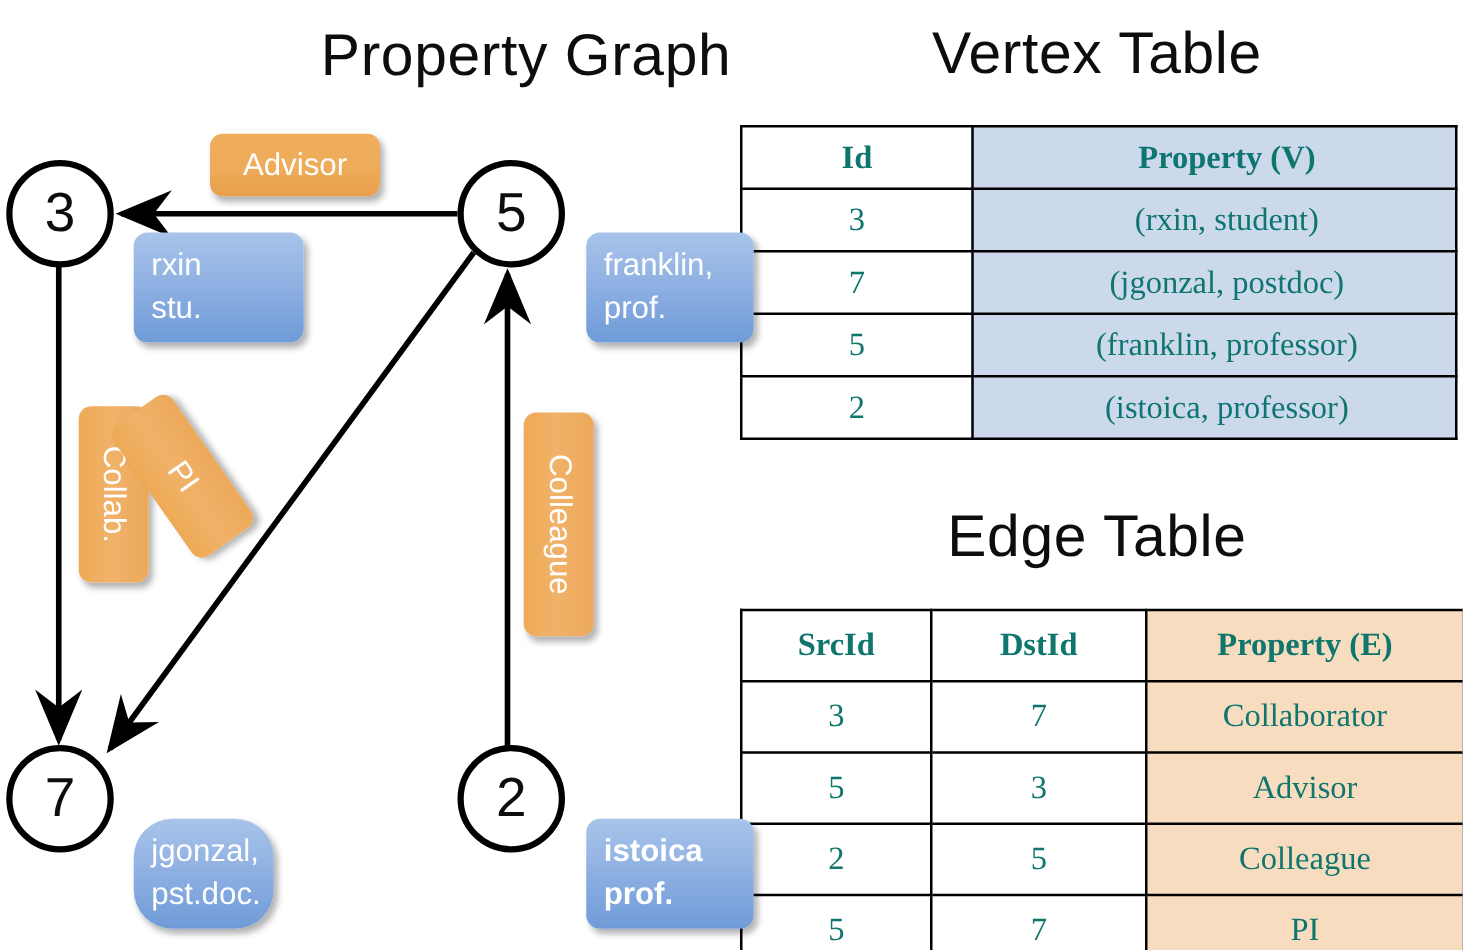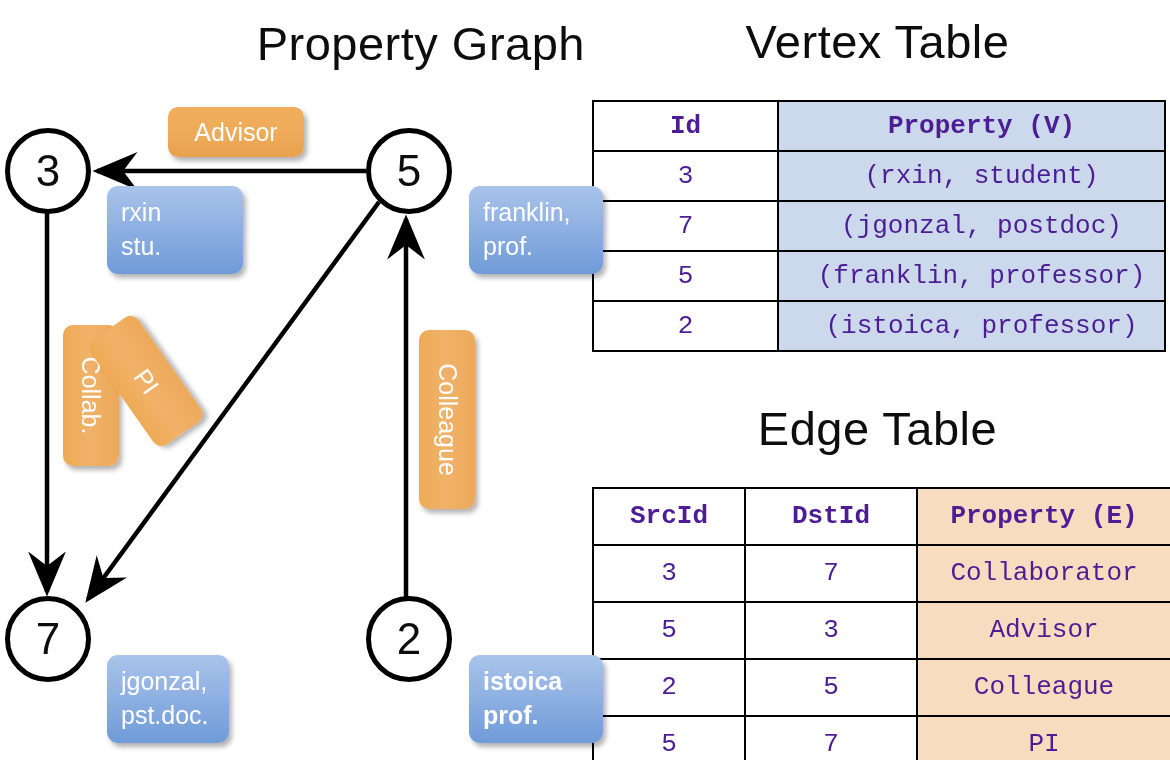--- a/index.html
+++ b/index.html
@@ -78,21 +78,21 @@
     line-height: 1.36;
     font-family: "Liberation Sans", sans-serif;
     padding: 9px 0 9px 14px;
     box-sizing: border-box;
     z-index: 5;
     white-space: pre-line;
     margin-left: 45px;
   }
   #box-rxin      { left: 62px;  top: 186px; width: 136px; height: 88px; }
   #box-franklin  { left: 424px; top: 186px; width: 134px; height: 88px; }
-  #box-jgonzal   { left: 62px;  top: 655px; width: 122px; height: 88px; }
+  #box-jgonzal   { left: 62px;  top: 655px; width: 112px; height: 88px; border-radius: 31px; }
   #box-istoica   { left: 424px; top: 655px; width: 134px; height: 88px; font-weight: bold; }
 
   
   .orange-box {
     position: absolute;
     border-radius: 10px;
     background: linear-gradient(90deg, #eeaa55 0%, #f0b269 45%, #eda95a 100%);
     box-shadow: 3px 4px 5px rgba(0,0,0,0.30);
     color: #ffffff;
     font-size: 25px;
@@ -129,24 +129,24 @@
   #box-pi .vlabel {
     transform: rotate(90deg);
     display: block;
   }
 
   
   table.grid {
     position: absolute;
     border-collapse: collapse;
     table-layout: fixed;
-    font-family: Liberation Mono, monospace;
+    font-family: Liberation Serif, serif;
     font-size: 26px;
     font-weight: 300;
-    color: #4c1d95;
+    color: #0f766e;
   }
   table.grid th, table.grid td {
     border: 2px solid #000000;
     text-align: center;
     vertical-align: middle;
     padding: 0;
     height: 48px;
     line-height: 1.1;
     background: #ffffff;
   }

